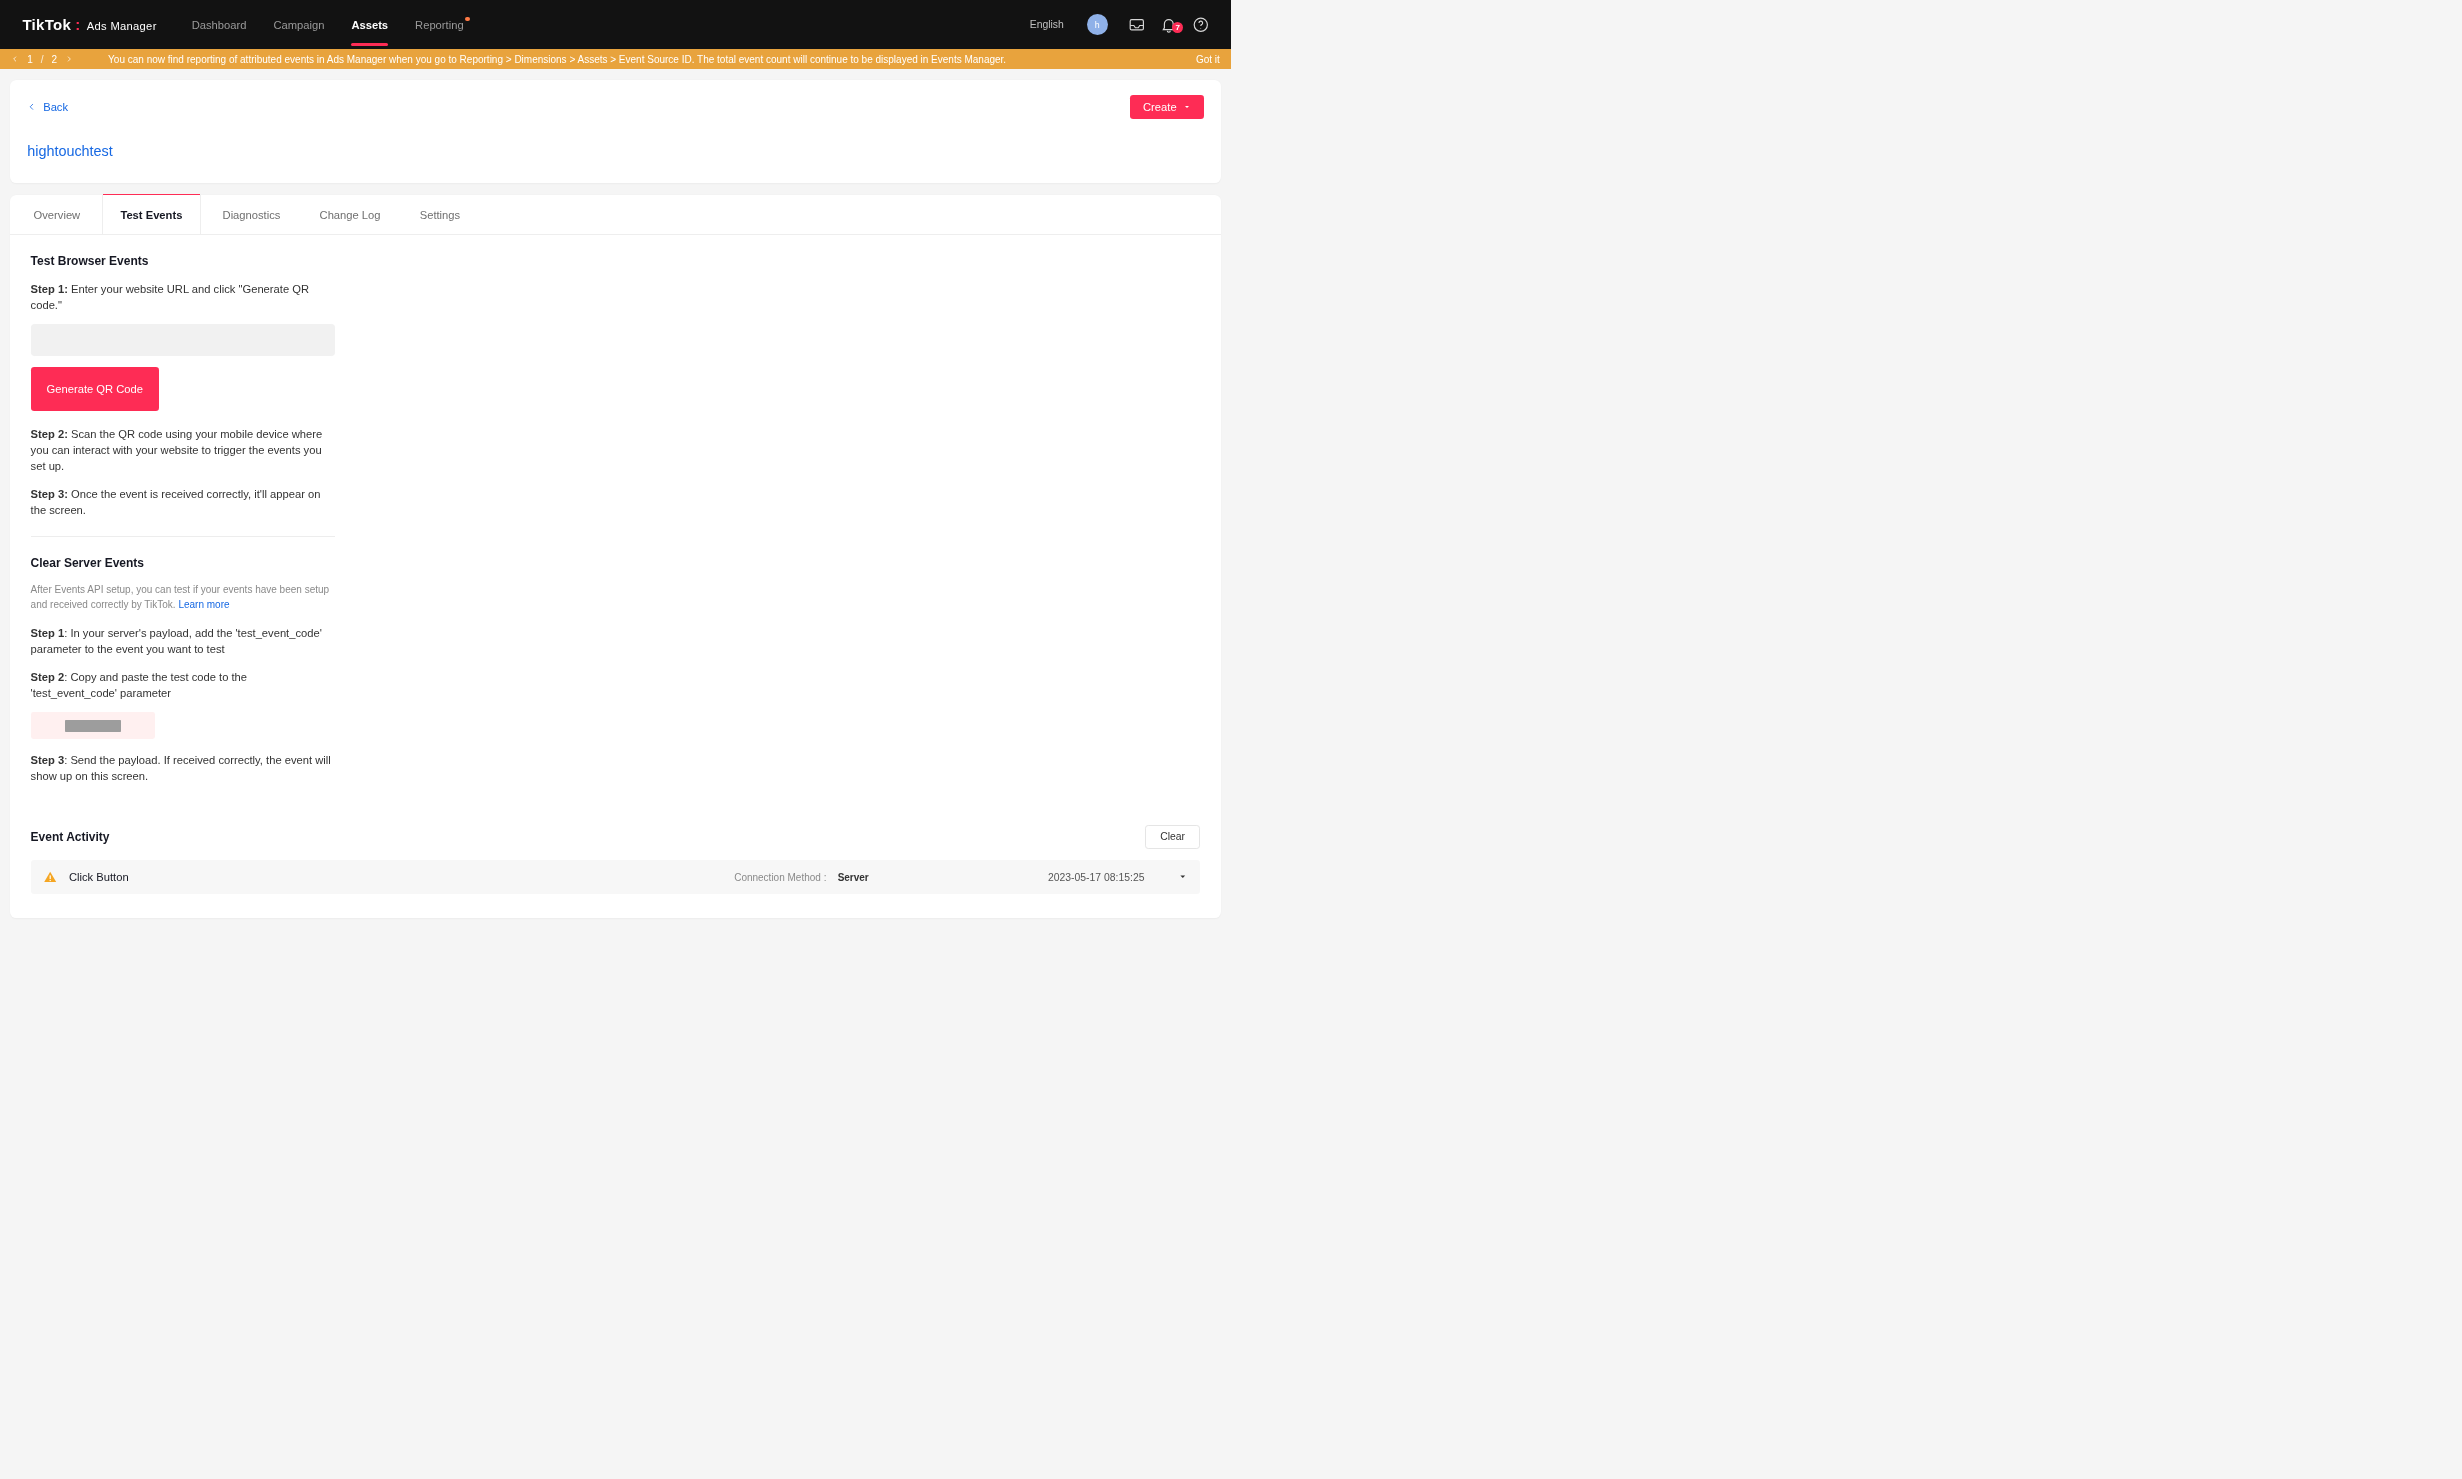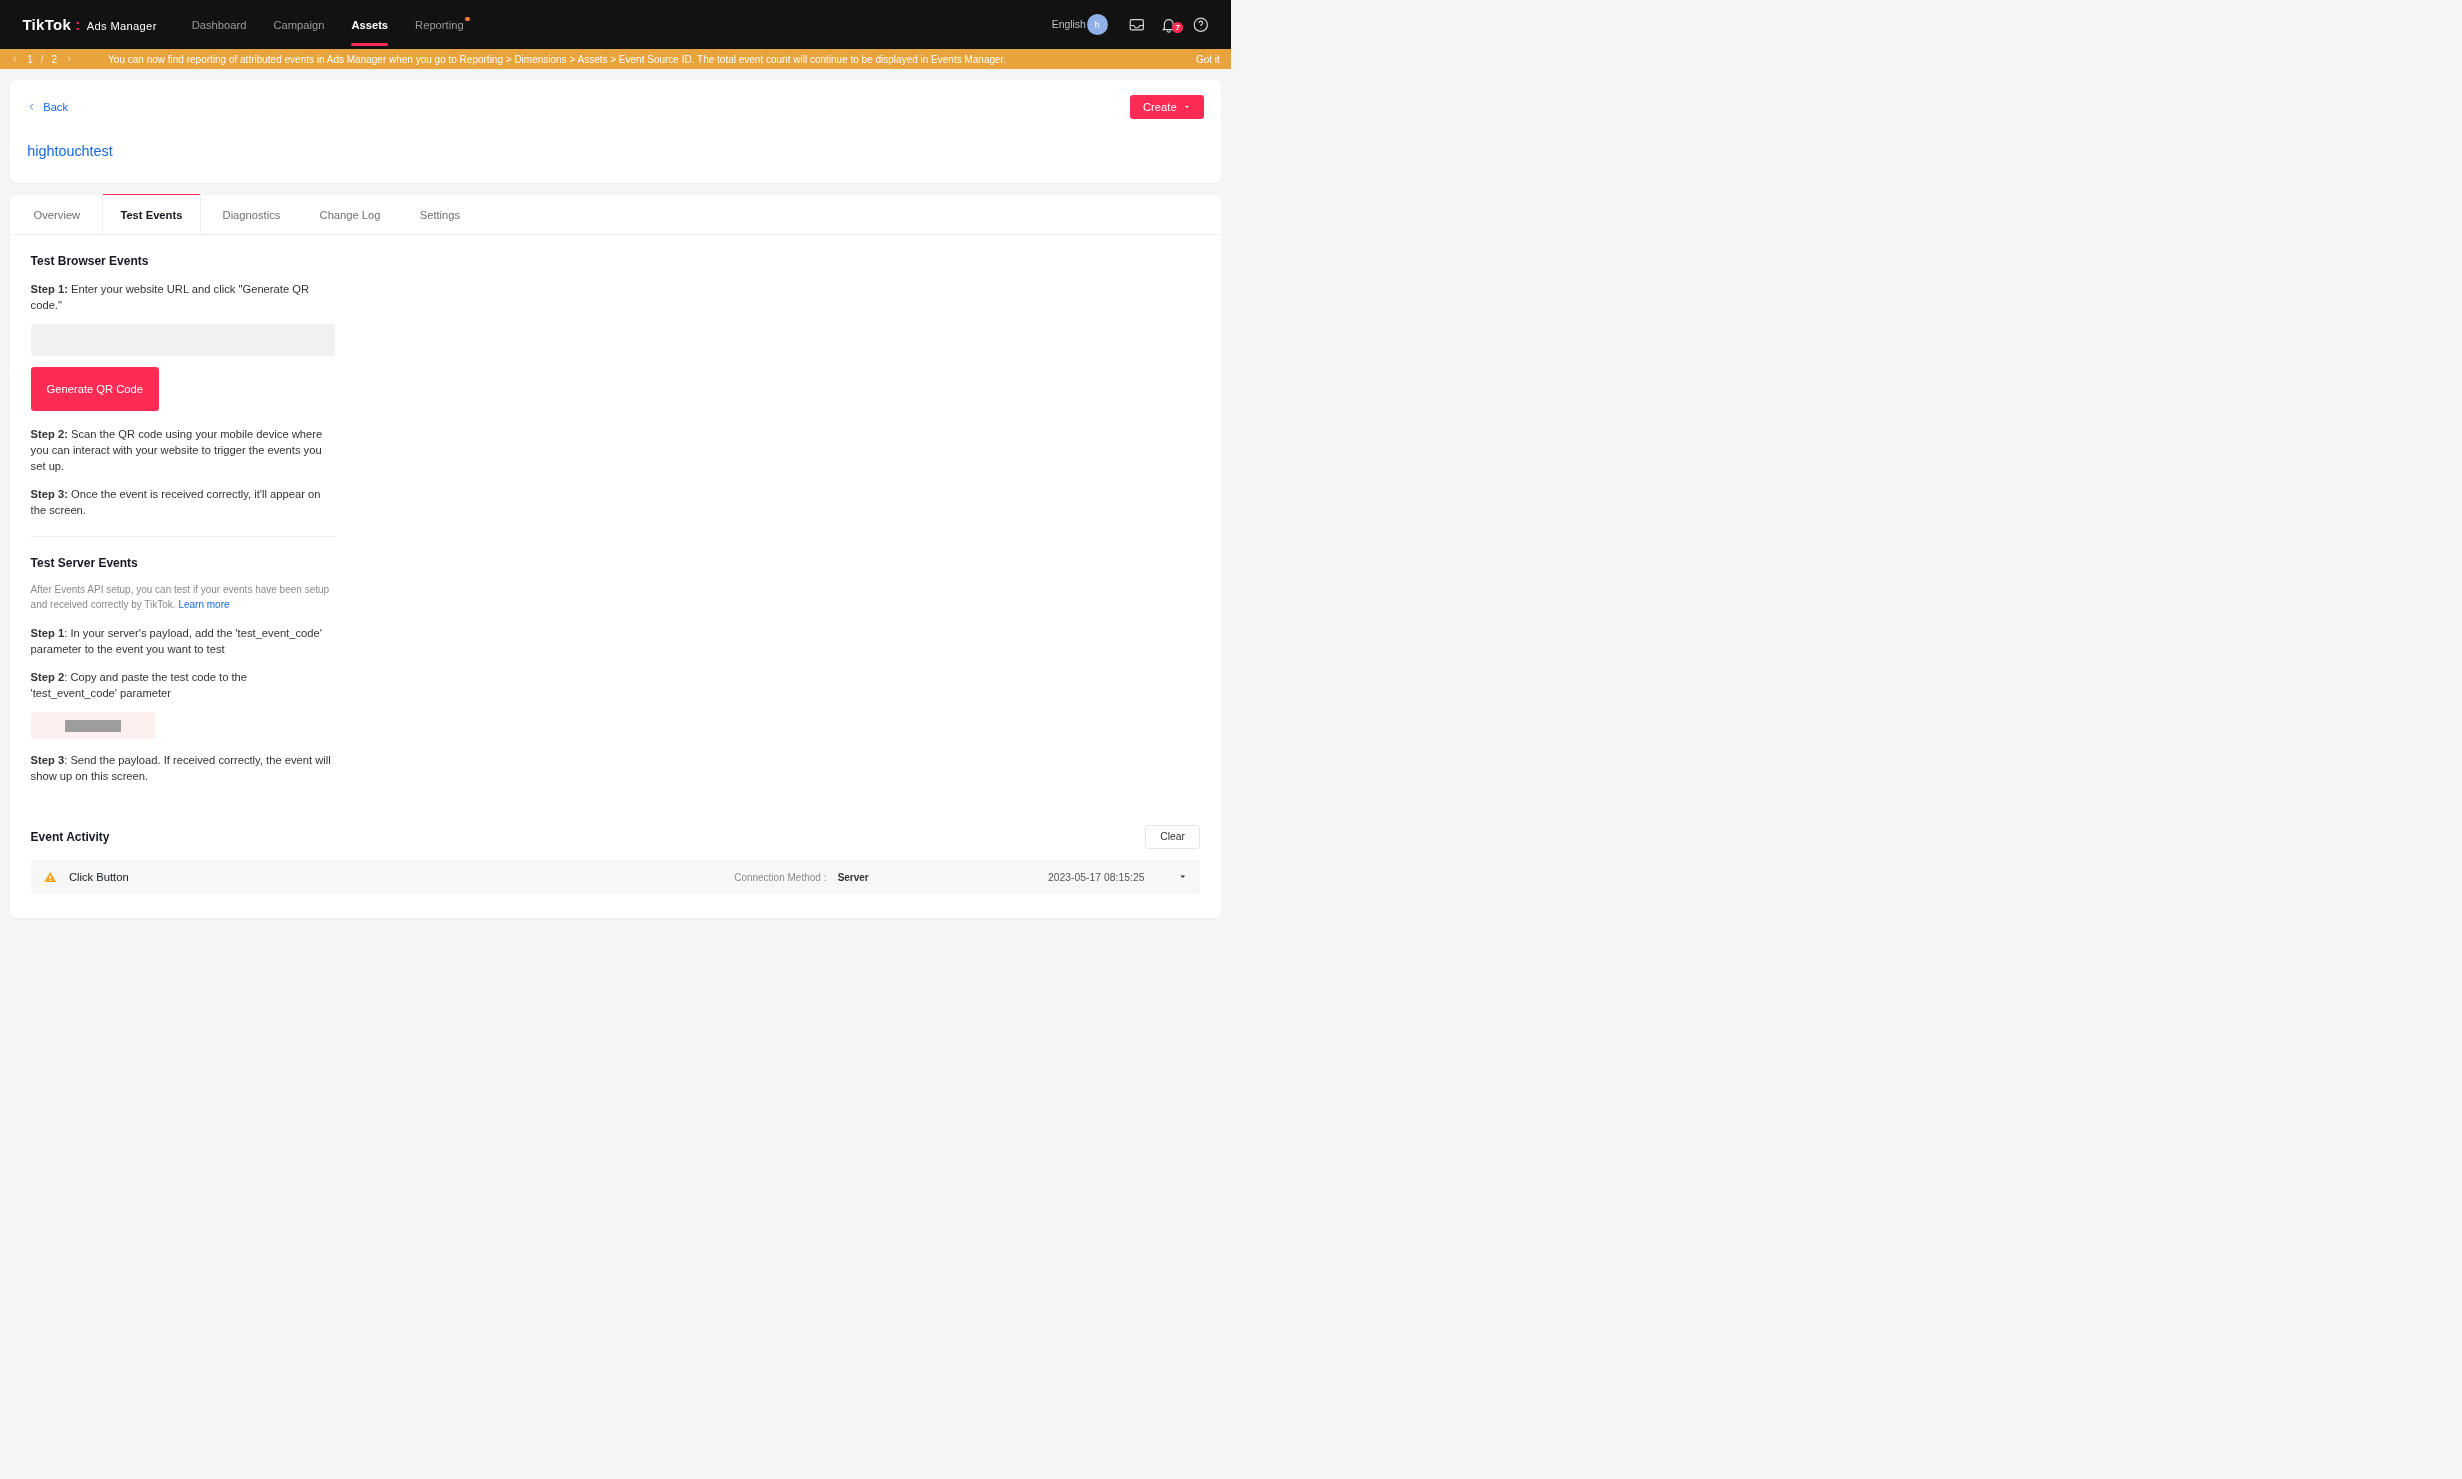--- a/index.html
+++ b/index.html
@@ -29,21 +29,21 @@
   .nav-item.active { color: #fff; font-weight: 600; }
   .nav-item.active::after {
     content: ""; position: absolute; left: 0; right: 0; bottom: -10.4px;
     height: 2.4px; background: #fe2c55; border-radius: 1.6px;
   }
   .nav-dot {
     width: 4.8px; height: 4.8px; background: #ff7a45; border-radius: 50%;
     display: inline-block; position: relative; top: -7.2px; left: 1.6px;
   }
   .topbar-spacer { flex: 1; }
-  .lang { color: #c0c0c0; font-size: 10.4px; margin-right: 1px; cursor: pointer; }
+  .lang { color: #c0c0c0; font-size: 10.4px; margin-right: 23px; cursor: pointer; }
   .avatar {
     width: 21px; height: 21px; border-radius: 50%; background: #8fb1e8;
     display: flex; align-items: center; justify-content: center;
     font-size: 8.8px; color: #fff; margin-right: 12.8px; cursor: pointer;
   }
   .icon-btn {
     width: 32px; display: flex; align-items: center; justify-content: center;
     position: relative; cursor: pointer; color: #d6d6d6;
   }
   .icon-btn svg { width: 17.6px; height: 17.6px; stroke: currentColor; fill: none; stroke-width: 1.6; }
@@ -241,21 +241,21 @@
       <button class="gen-btn">Generate QR Code</button>
       <div class="step-line">
         <span class="bold">Step 2: </span><span>Scan the QR code using your mobile device where you can interact with your website to trigger the events you set up.</span>
       </div>
       <div class="step-line">
         <span class="bold">Step 3: </span><span>Once the event is received correctly, it'll appear on the screen.</span>
       </div>
 
       <div class="divider"></div>
 
-      <div class="section-title">Test Server Events</div>
+      <div class="section-title">Clear Server Events</div>
       <div class="muted-desc">
         <span>After Events API setup, you can test if your events have been setup and received correctly by TikTok. </span><span class="learn-more">Learn more</span>
       </div>
       <div class="step-line">
         <span class="bold">Step 1</span><span>: In your server's payload, add the 'test_event_code' parameter to the event you want to test</span>
       </div>
       <div class="step-line">
         <span class="bold">Step 2</span><span>: Copy and paste the test code to the 'test_event_code' parameter</span>
       </div>
       <div class="code-box">

